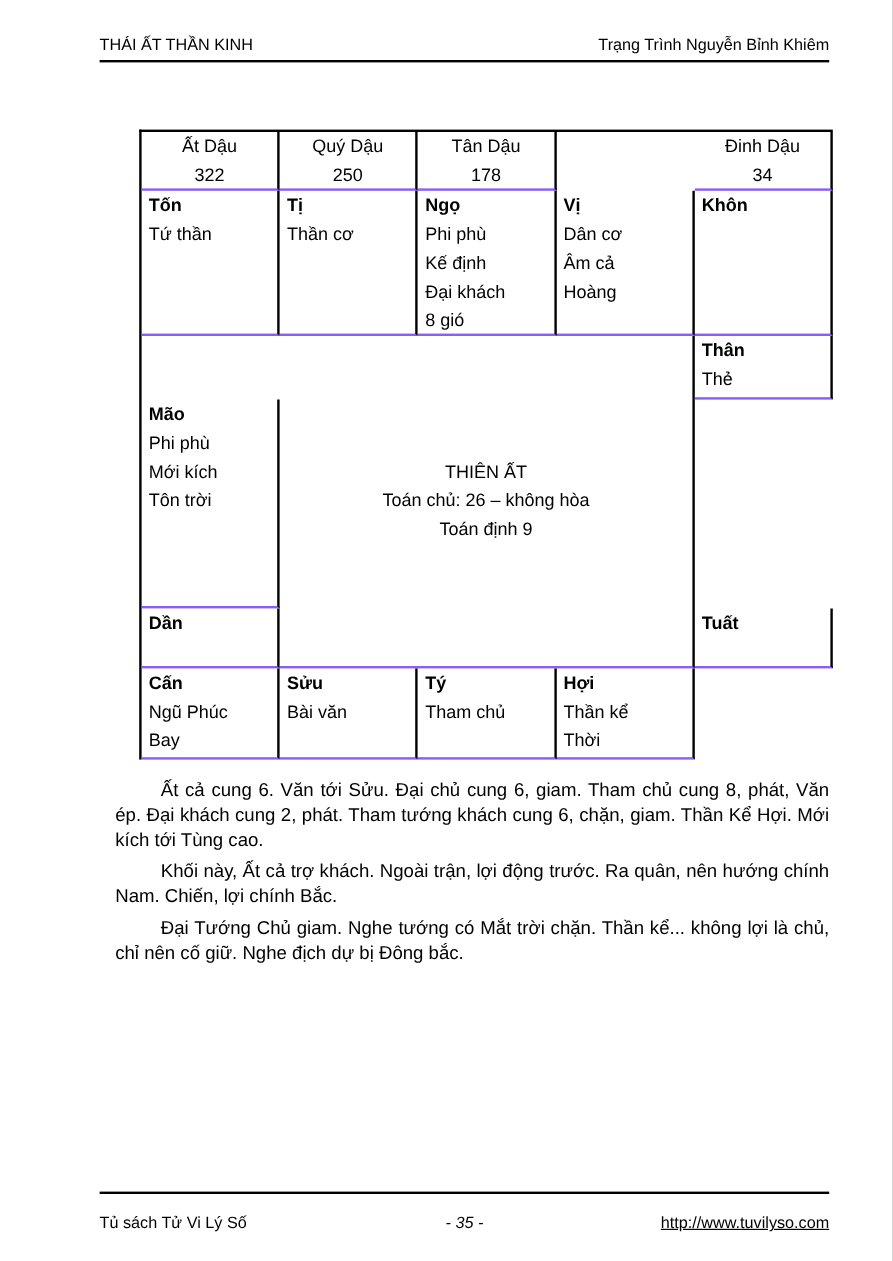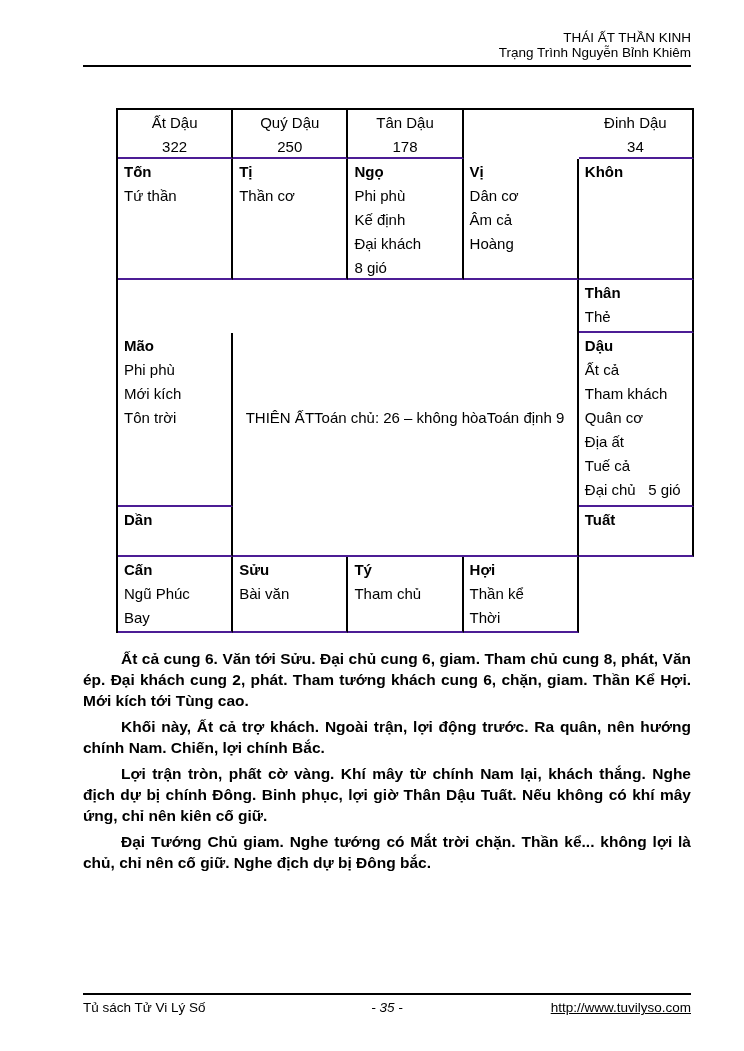--- a/index.html
+++ b/index.html
@@ -5,49 +5,49 @@
   html,body{margin:0;padding:0;background:#888;}
   .page{
     position:relative;width:744px;height:1051px;background:#ffffff;
     font-family:"Liberation Sans","DejaVu Sans",sans-serif;color:#000;
     margin:0 auto;overflow:hidden;
   }
   
   .page-header{
     position:absolute;left:83px;width:608px;top:30px;
     display:flex;justify-content:space-between;align-items:flex-end;
-    font-size:13.5px;padding-bottom:5px;border-bottom:2px solid #000;flex-direction:column;
+    font-size:13.5px;padding-bottom:5px;border-bottom:2px solid #000;
   }
   
   .att-table{
     position:absolute;left:116px;top:108px;width:576px;height:523px;
     display:grid;grid-template-columns:repeat(5,1fr);
     grid-template-rows:49px 121px 53px 174px 50px 76px;
     border-top:2px solid #000;border-left:2px solid #000;
     font-size:15px;
   }
   .att-table .cell{
-    box-sizing:border-box;border-right:2px solid #000;border-bottom:2px solid #4c1d95;
+    box-sizing:border-box;border-right:2px solid #000;border-bottom:2px solid #8b5cf6;
     padding:1px 6px 0 6px;line-height:24px;overflow:hidden;
   }
   .cell .title{font-weight:bold;}
   .hcell{text-align:center;line-height:23px;padding-top:1px;}
   .center-cell{
-    display:flex;flex-direction:row;justify-content:center;align-items:center;
+    display:flex;flex-direction:column;justify-content:center;align-items:center;
     text-align:right;line-height:27px;padding:0;
   }
   
   .text-block{position:absolute;left:83px;width:608px;top:648px;font-size:15.5px;}
   .text-block p{
-    margin:0 0 5px 0;line-height:21px;text-align:justify;text-indent:38px;font-weight:bold;
+    margin:0 0 5px 13px;line-height:21px;text-align:justify;text-indent:38px;
   }
   
   .page-footer{
     position:absolute;left:83px;width:608px;top:993px;
-    border-top:2px solid #000;padding-top:5px;font-size:13.5px;
+    border-top:2px solid #000;padding-top:16px;font-size:13.5px;
   }
   .page-footer .f-left{float:left;}
   .page-footer .f-right{float:right;text-decoration:underline;cursor:pointer;}
   .page-footer .f-center{position:absolute;left:50%;transform:translateX(-50%);font-style:italic;}
 </style>
 </head>
 <body>
 
 <div class="page">
 
@@ -113,29 +113,20 @@
     <div class="cell center-cell" style="grid-column:2/5;grid-row:3/6">
       <div>THIÊN ẤT</div>
       <div>Toán chủ: 26 – không hòa</div>
       <div>Toán định 9</div>
     </div>
 
     <div class="cell" style="grid-column:5;grid-row:3">
       <div class="title">Thân</div>
       <div>Thẻ</div>
     </div>
-    <div class="cell" style="grid-column:5;grid-row:4">
-      <div class="title">Dậu</div>
-      <div>Ất cả</div>
-      <div>Tham khách</div>
-      <div>Quân cơ</div>
-      <div>Địa ất</div>
-      <div>Tuế cả</div>
-      <div>Đại chủ&nbsp;&nbsp; 5 gió</div>
-    </div>
     <div class="cell" style="grid-column:5;grid-row:5">
       <div class="title">Tuất</div>
     </div>
 
     <div class="cell" style="grid-column:1;grid-row:6">
       <div class="title">Cấn</div>
       <div>Ngũ Phúc</div>
       <div>Bay</div>
     </div>
     <div class="cell" style="grid-column:2;grid-row:6">
@@ -149,21 +140,20 @@
     <div class="cell" style="grid-column:4;grid-row:6">
       <div class="title">Hợi</div>
       <div>Thần kể</div>
       <div>Thời</div>
     </div>
   </div>
 
   <div class="text-block">
     <p>Ất cả cung 6. Văn tới Sửu. Đại chủ cung 6, giam. Tham chủ cung 8, phát, Văn ép. Đại khách cung 2, phát. Tham tướng khách cung 6, chặn, giam. Thần Kể Hợi. Mới kích tới Tùng cao.</p>
     <p>Khối này, Ất cả trợ khách. Ngoài trận, lợi động trước. Ra quân, nên hướng chính Nam. Chiến, lợi chính Bắc.</p>
-    <p>Lợi trận tròn, phất cờ vàng. Khí mây từ chính Nam lại, khách thắng. Nghe địch dự bị chính Đông. Binh phục, lợi giờ Thân Dậu Tuất. Nếu không có khí mây ứng, chỉ nên kiên cố giữ.</p>
     <p>Đại Tướng Chủ giam. Nghe tướng có Mắt trời chặn. Thần kể... không lợi là chủ, chỉ nên cố giữ. Nghe địch dự bị Đông bắc.</p>
   </div>
 
   <div class="page-footer">
     <span class="f-left">Tủ sách Tử Vi Lý Số</span>
     <span class="f-center">- 35 -</span>
     <span class="f-right">http://www.tuvilyso.com</span>
   </div>
 
 </div>

